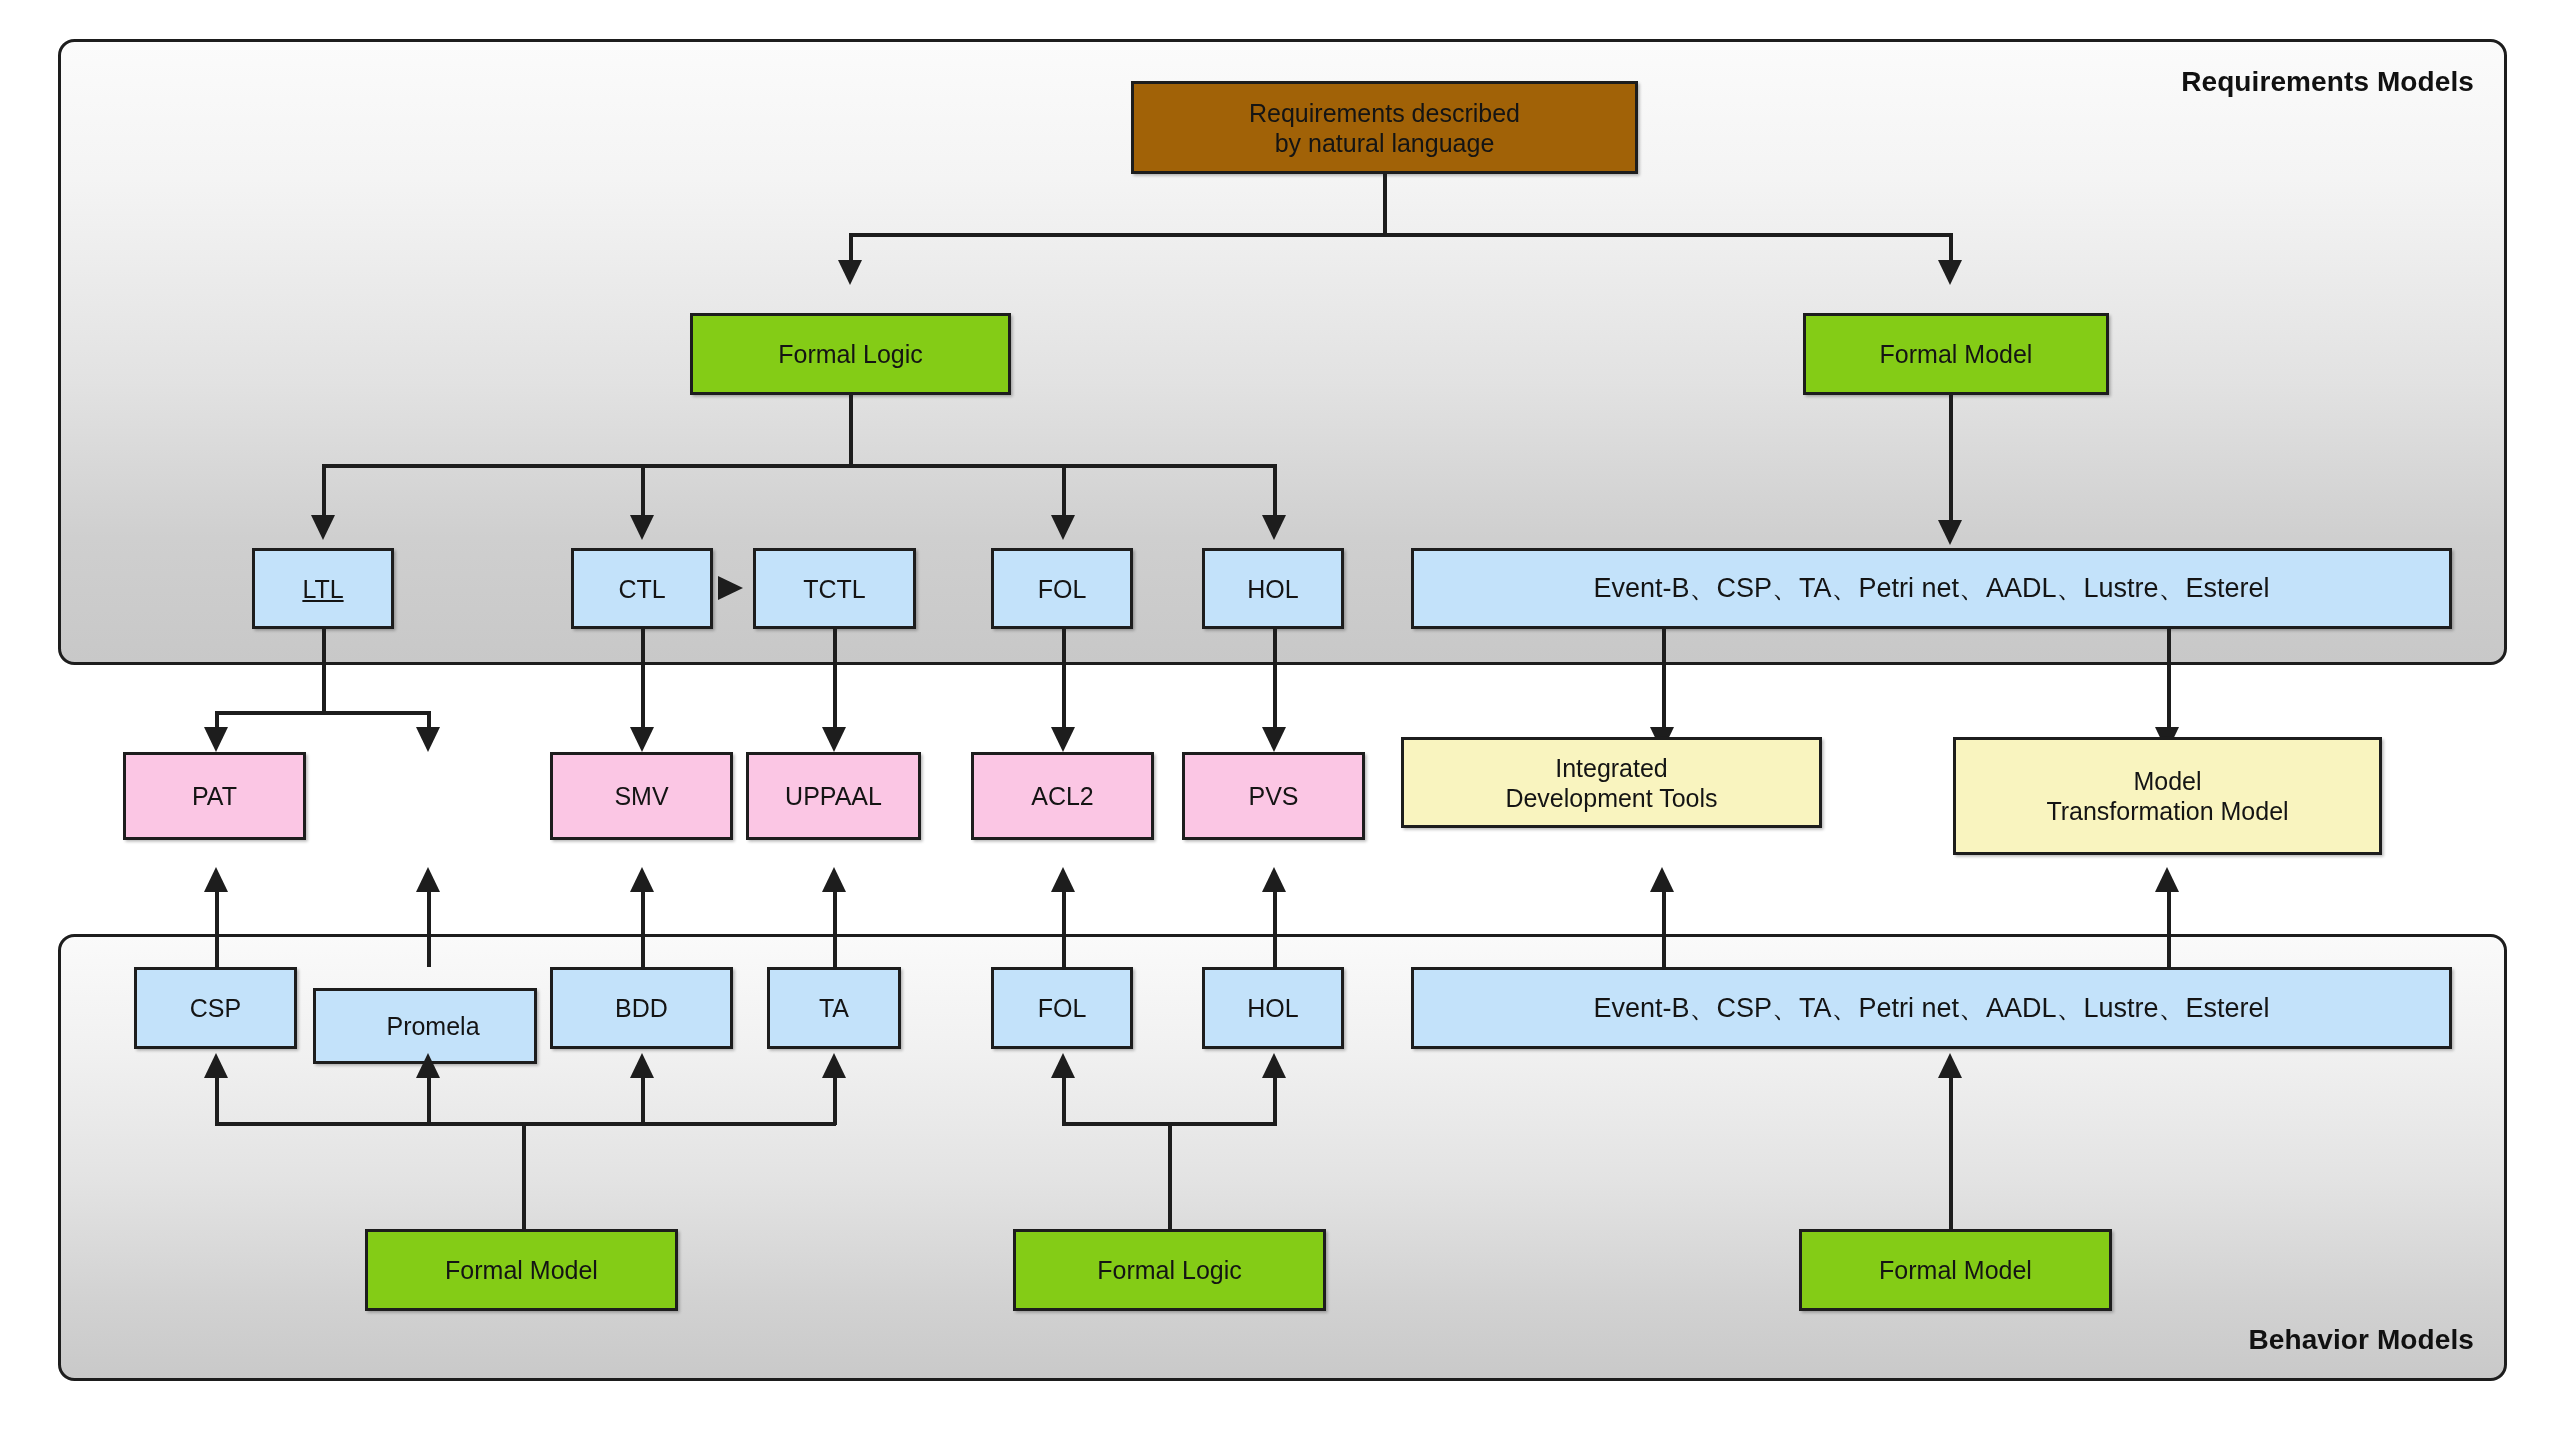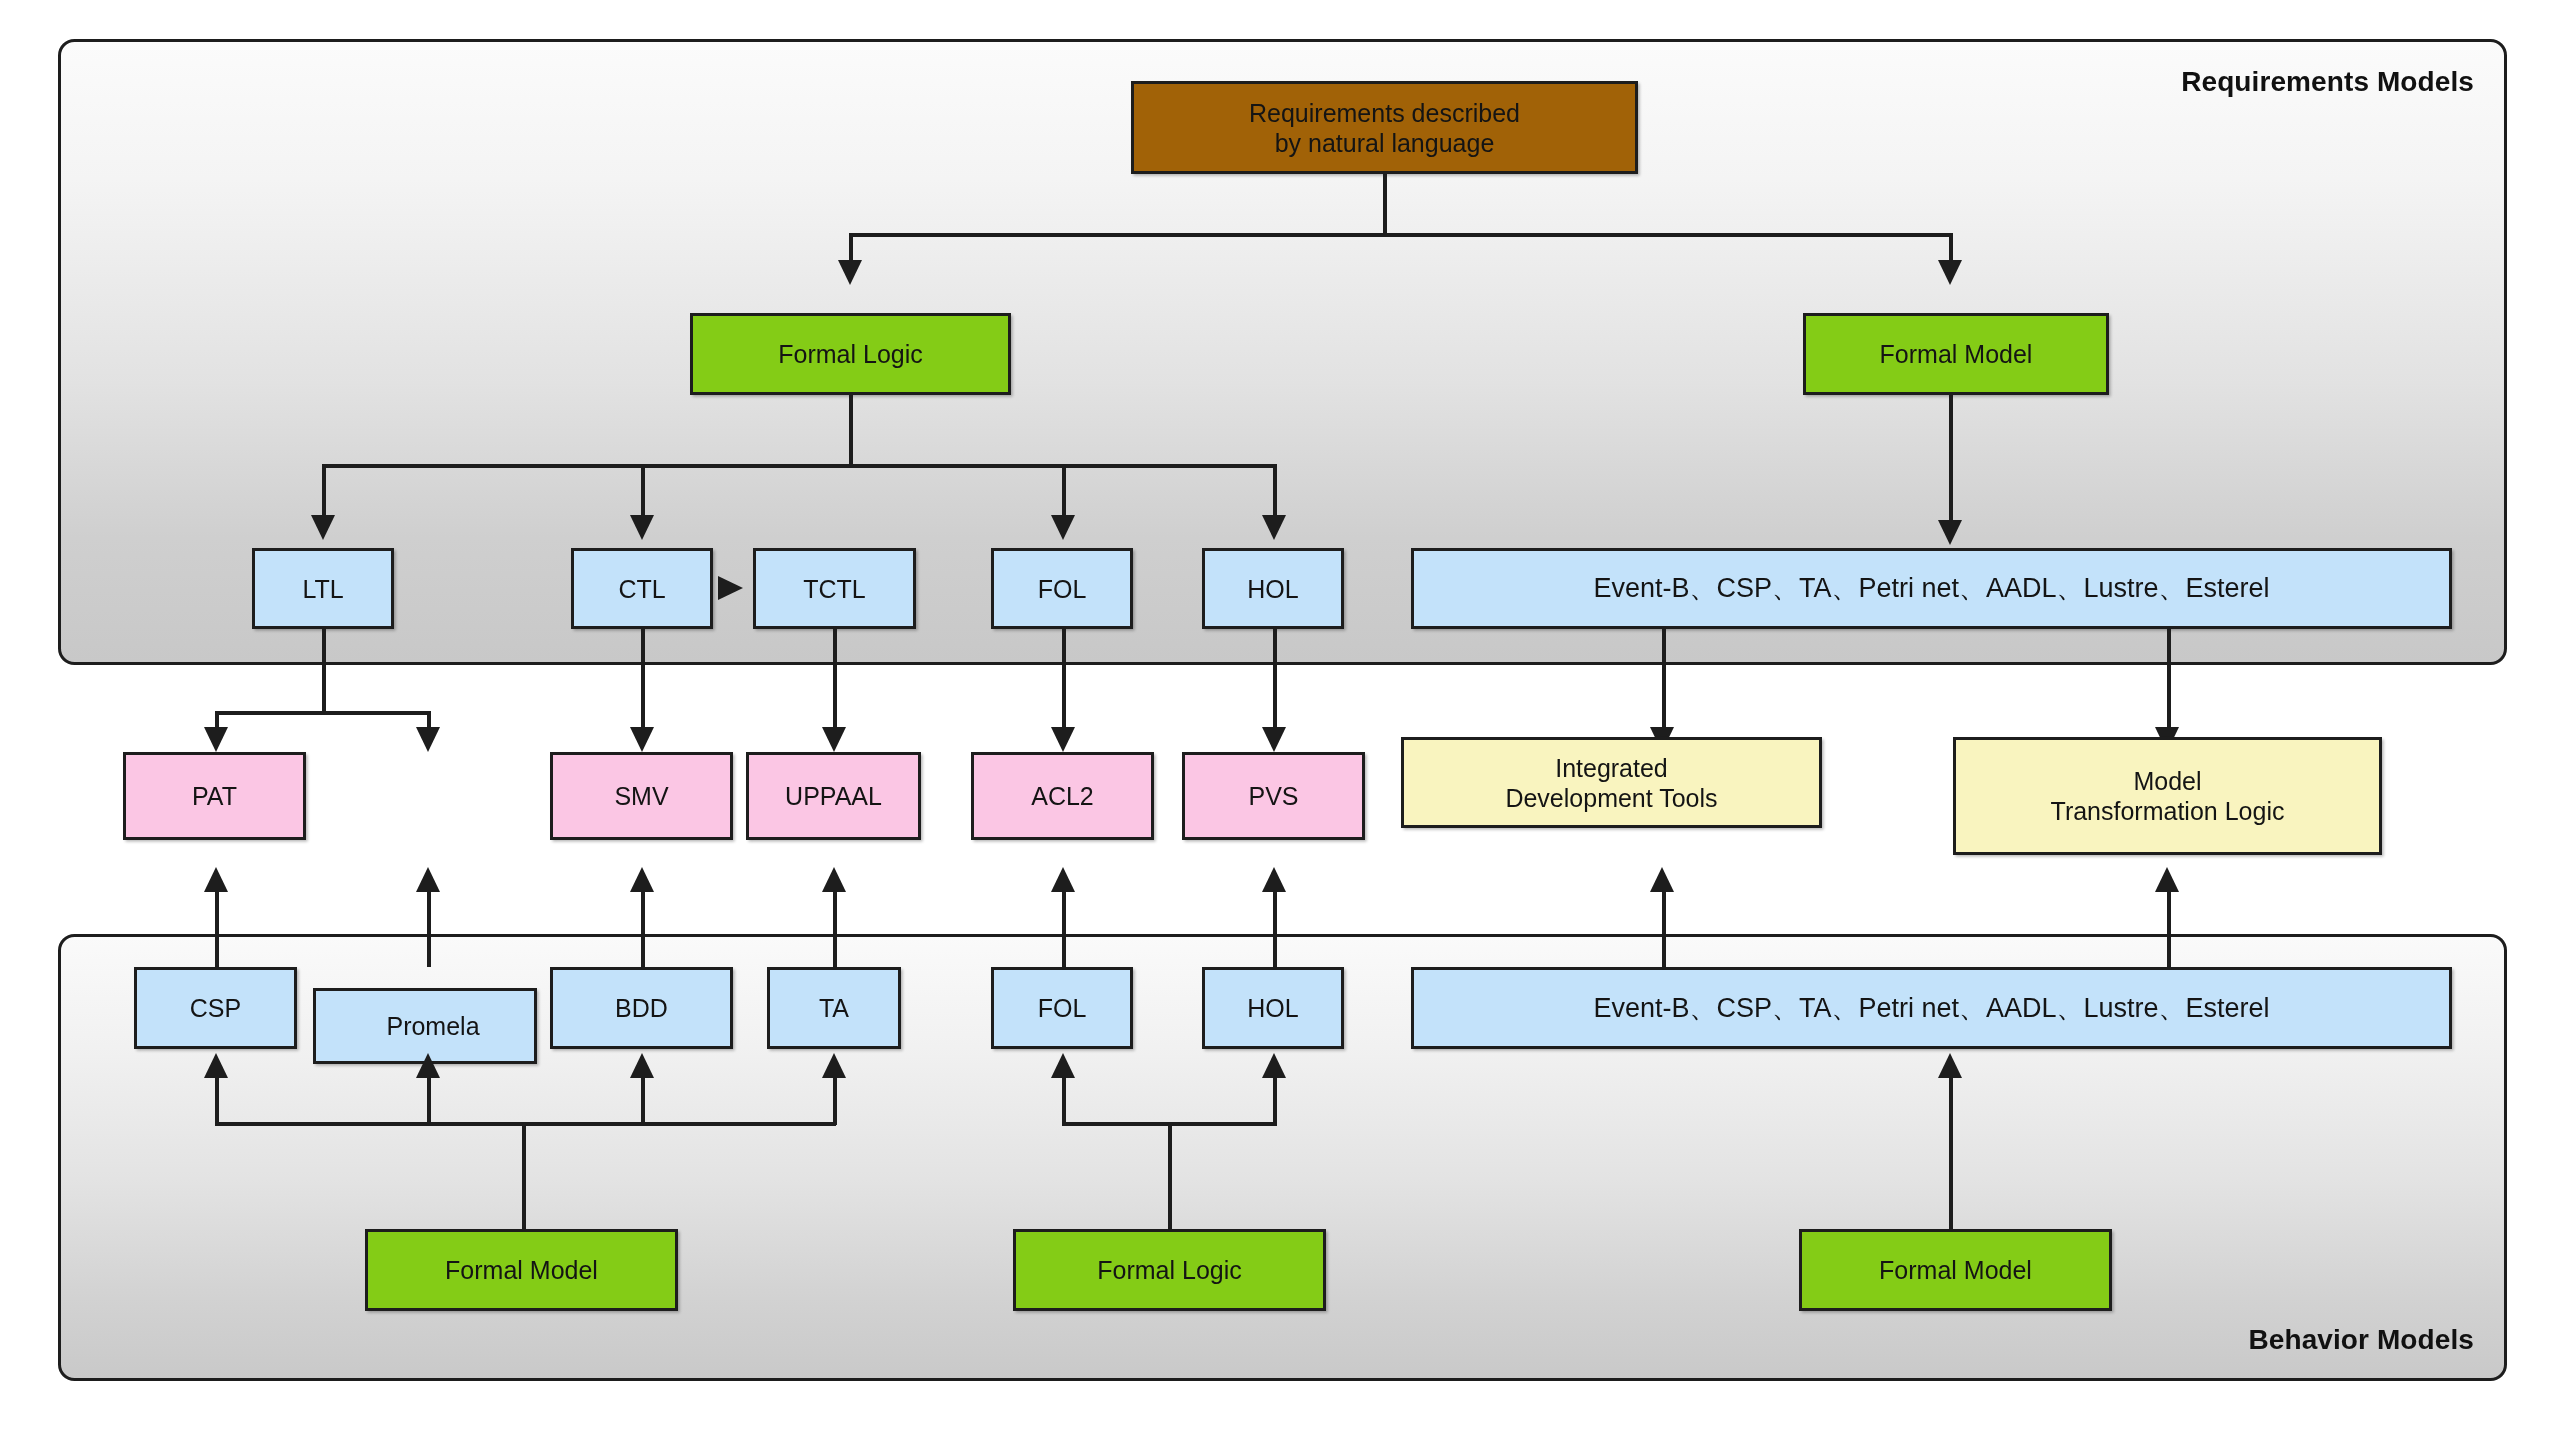--- a/index.html
+++ b/index.html
@@ -91,21 +91,21 @@
 
   <div class="ln v" style="left:1062px;top:464px;height:60px;"></div>
   <div class="arrow down" style="left:1051px;top:515px;"></div>
 
   <div class="ln v" style="left:1273px;top:464px;height:60px;"></div>
   <div class="arrow down" style="left:1262px;top:515px;"></div>
 
   <div class="ln v" style="left:1949px;top:395px;height:134px;"></div>
   <div class="arrow down" style="left:1938px;top:520px;"></div>
 
-  <div class="node blue" style="left:252px;top:548px;width:142px;height:81px;">
+  <div class="node blue" style="left:252px;top:548px;width:142px;height:81px;text-decoration:underline;">
     <span>LTL</span>
   </div>
   <div class="node blue" style="left:571px;top:548px;width:142px;height:81px;">
     <span>CTL</span>
   </div>
   <div class="arrow right" style="left:718px;top:576px;"></div>
   <div class="node blue" style="left:753px;top:548px;width:163px;height:81px;">
     <span>TCTL</span>
   </div>
   <div class="node blue" style="left:991px;top:548px;width:142px;height:81px;">
@@ -161,21 +161,21 @@
 
   <div class="node yellow" style="left:1372px;top:737px;width:421px;height:91px;margin-left:29px;">
     <span>
       <span>Integrated</span>
       <span>Development Tools</span>
     </span>
   </div>
   <div class="node yellow" style="left:1953px;top:737px;width:429px;height:118px;">
     <span>
       <span>Model</span>
-      <span>Transformation Logic</span>
+      <span>Transformation Model</span>
     </span>
   </div>
 
   <div class="panel" id="panel-beh">
     <div class="panel-title" id="title-beh">Behavior Models</div>
   </div>
 
   <div class="ln v" style="left:215px;top:886px;height:81px;"></div>
   <div class="arrow up" style="left:204px;top:867px;"></div>
   <div class="ln v" style="left:427px;top:886px;height:81px;"></div>

